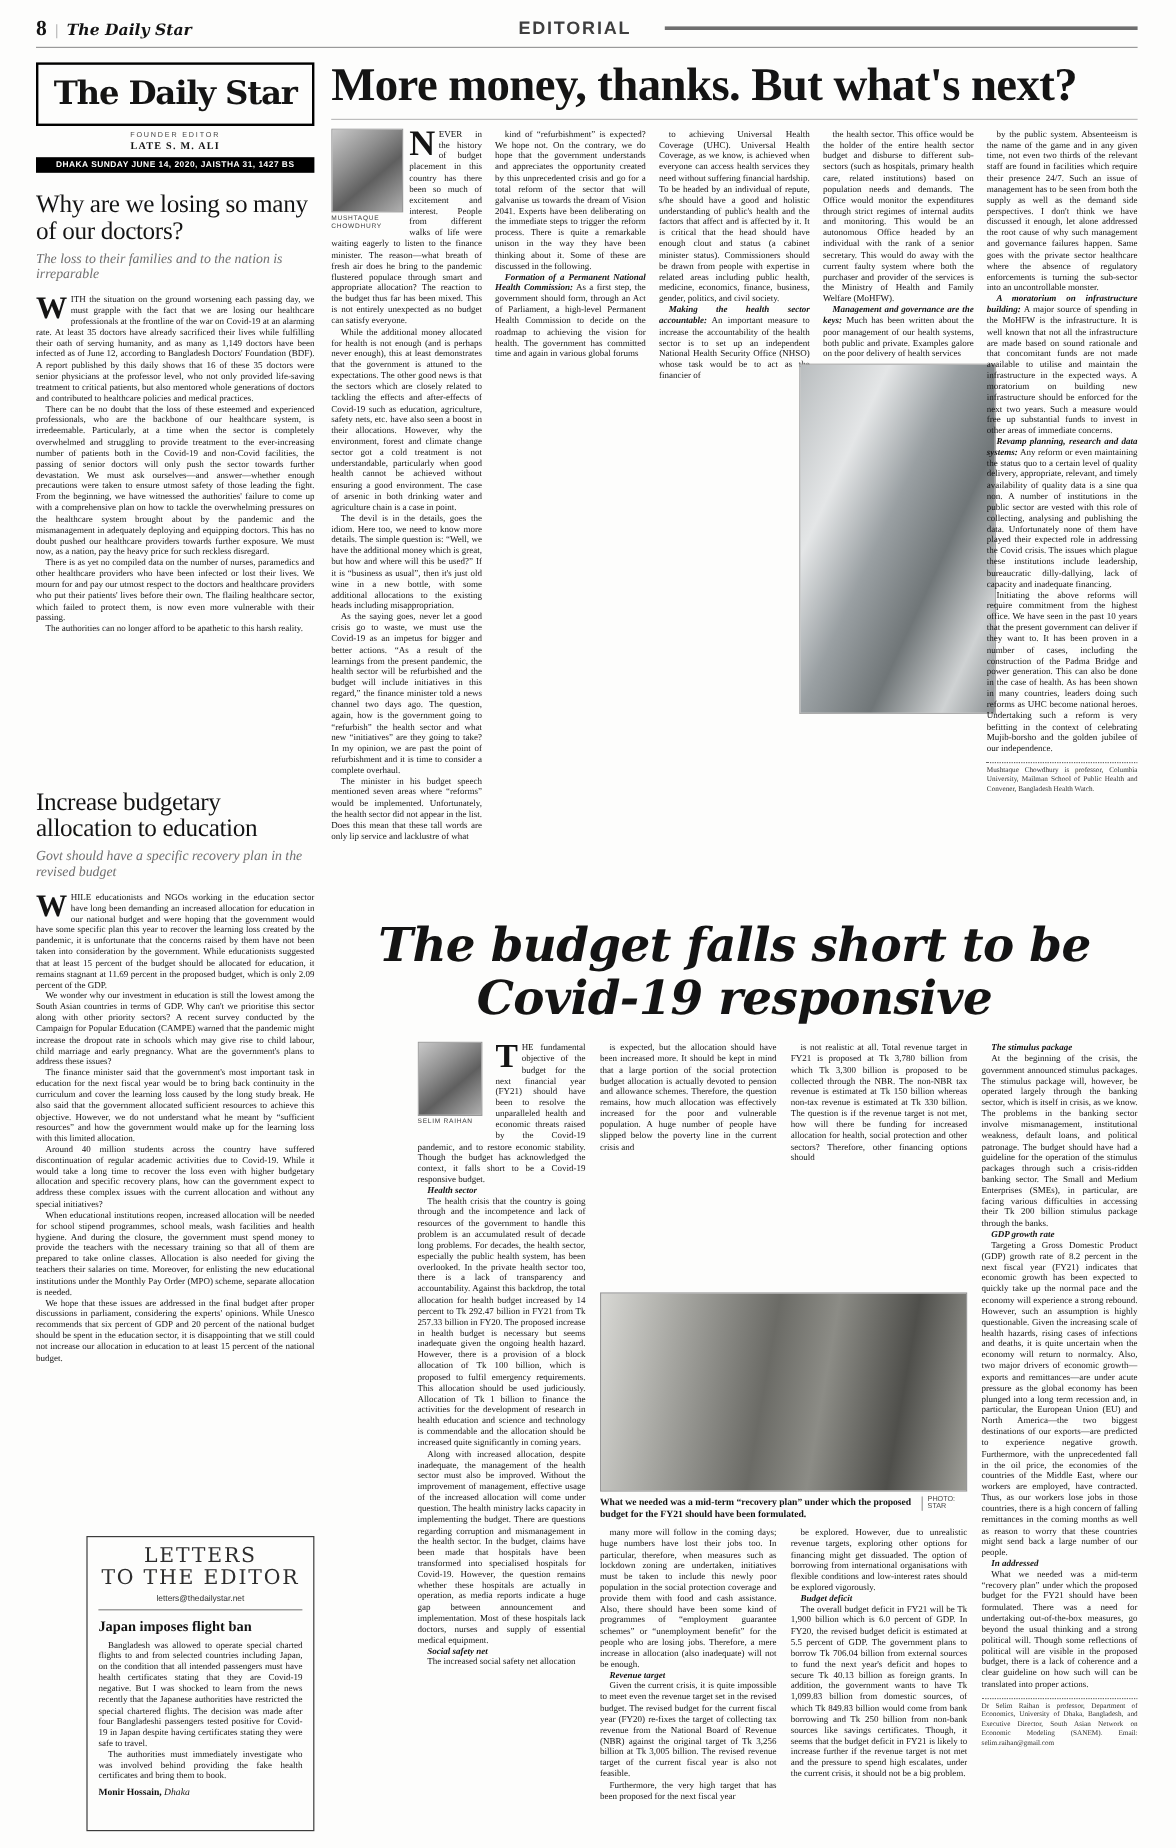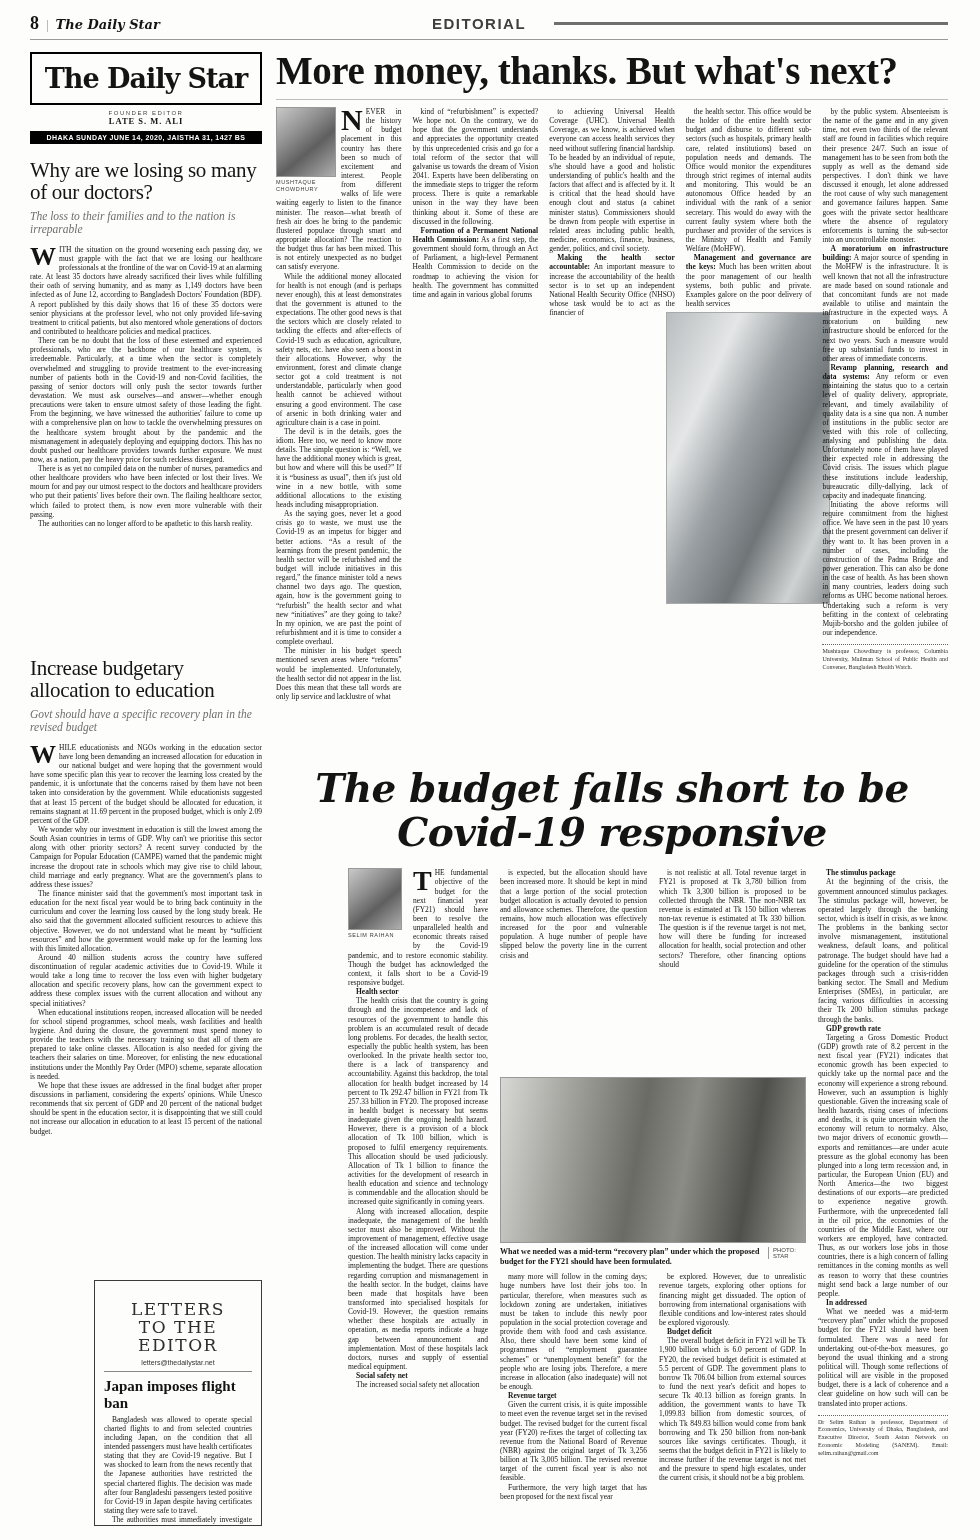--- a/index.html
+++ b/index.html
@@ -29,28 +29,28 @@
 
   .ed { margin-top:16px; overflow:hidden; }
   .ed1 { height:482px; }
   .ed2 { height:608px; }
   .ed-title { font-size:21px; font-weight:normal; line-height:1.03; letter-spacing:-0.3px; }
   .ed-sub { font-style:italic; color:#6e6e6e; font-size:11.5px; line-height:1.15; margin:7px 0 8px; }
   .body p, .plist p { font-size:7.5px; line-height:1.22; text-align:justify; }
   .plist p { text-indent:8px; }
   .lead-p { text-indent:0 !important; }
   .dropcap { float:left; font-weight:bold; font-size:26px; line-height:21px; padding:1px 3px 0 0; text-indent:0; }
-  .phead { font-weight:bold; }
-
-  
-  .letters-box { width:168px; margin-left:auto; margin-top:14px; border:1px solid #3c3c3c; height:246px; padding:20px 9px; overflow:hidden; }
+  .phead { font-weight:bold;font-style:italic; }
+
+  
+  .letters-box { width:190px; margin-left:auto; margin-top:14px; border:1px solid #3c3c3c; height:246px; padding:8px 9px; overflow:hidden; }
   .letters-head { text-align:center; font-size:17px; line-height:1.05; letter-spacing:1.5px; color:#2e2e2e; font-family:"DejaVu Serif", serif; }
   .letters-email { text-align:center; font-size:7px; color:#333; margin:4px 0 5px; font-family:"Liberation Sans", sans-serif; }
   .letters-rule { border:none; border-top:1px solid #888; margin-bottom:6px; }
-  .letter-title { font-size:15px; font-weight:bold; margin-bottom:3px; }
+  .letter-title { font-size:12px; font-weight:bold; margin-bottom:3px; }
   .letter-sig { margin-top:4px; font-size:8px; }
   .letter-sig b { font-weight:bold; }
   .letter-sig i { font-style:italic; }
 
   
   .main { flex:1; min-width:0; display:flex; flex-direction:column; }
   .f1-title { font-size:39px; font-weight:bold; line-height:1; padding:11px 0 9px; border-bottom:1px solid #bdbdbd; letter-spacing:-0.5px; }
   .f1-cols { display:flex; gap:11px; height:642px; overflow:hidden; margin-top:7px; }
   .col { flex:1; min-width:0; }
 

